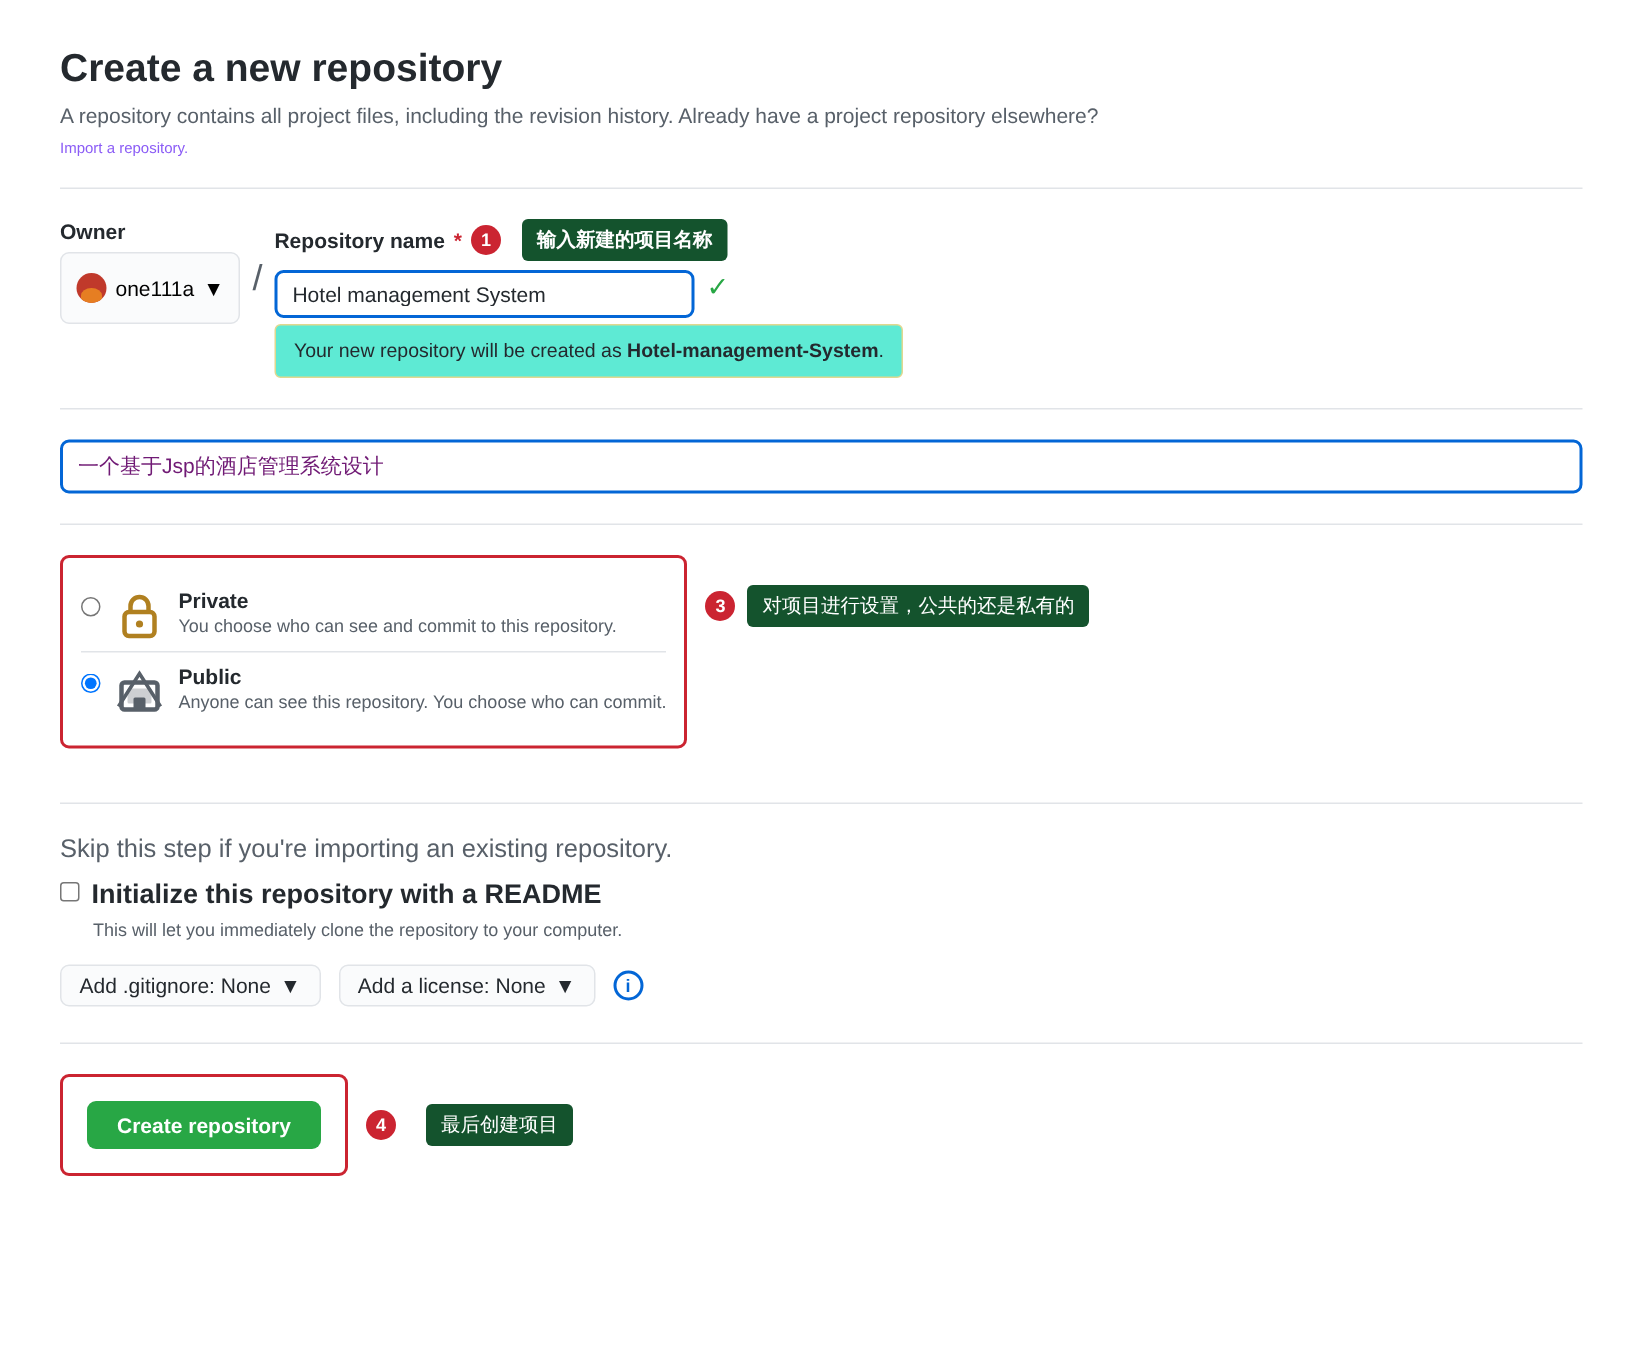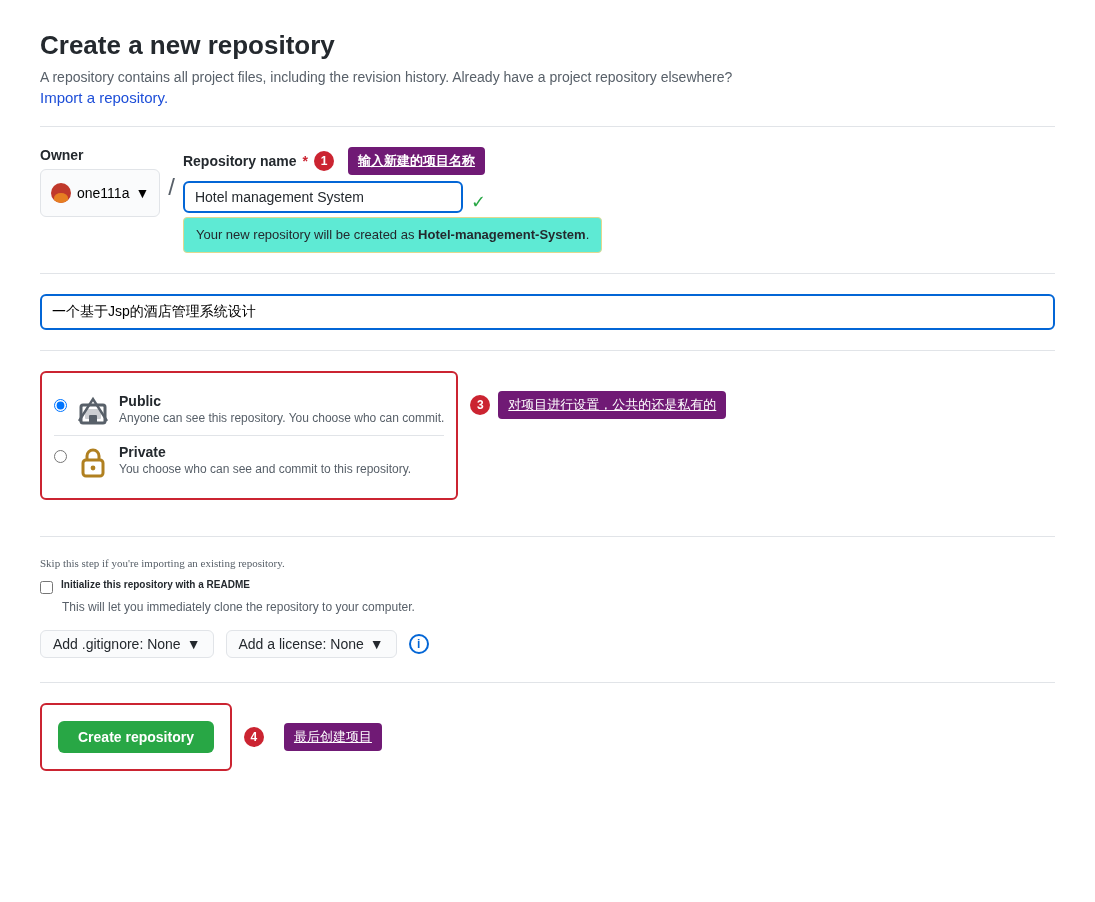--- a/index.html
+++ b/index.html
@@ -15,23 +15,23 @@
       font-size: 26px;
       font-weight: 700;
       margin-bottom: 8px;
     }
     .subtitle {
       color: #586069;
       font-size: 14px;
       margin-bottom: 4px;
     }
     .import-link {
-      color: #1d4ed8;
+      color: #8b5cf6;
       text-decoration: none;
-      font-size: 15px;
+      font-size: 10px;
     }
     hr {
       border: none;
       border-top: 1px solid #e1e4e8;
       margin: 20px 0;
     }
     .form-group {
       margin-bottom: 16px;
     }
     .owner-repo-row {
@@ -91,21 +91,21 @@
     }
     .slash-separator {
       font-size: 24px;
       color: #586069;
       line-height: 32px;
       margin-top: 24px;
     }
     .repo-name-input-wrapper {
       position: relative;
       display: flex;
-      align-items: flex-end;
+      align-items: flex-start;
     }
     .repo-name-input {
       border: 2px solid #0366d6;
       border-radius: 6px;
       padding: 5px 10px;
       font-size: 14px;
       height: 32px;
       width: 280px;
       outline: none;
       color: #24292e;
@@ -136,43 +136,42 @@
       border-radius: 50%;
       background: #cb2431;
       color: #fff;
       font-size: 12px;
       font-weight: 600;
       flex-shrink: 0;
     }
     .annotation-tooltip {
       display: inline-flex;
       align-items: center;
-      background: #701a75;
+      background: #14532d;
       color: #fff;
       border-radius: 4px;
       padding: 5px 10px;
       font-size: 13px;
       margin-left: 8px;
       white-space: nowrap;
-      text-decoration: underline;
     }
     .description-label-row {
       display: flex;
       align-items: center;
       margin-bottom: 6px;
     }
     .description-input {
       border: 2px solid #0366d6;
       border-radius: 6px;
       padding: 5px 10px;
       font-size: 14px;
       height: 36px;
       width: 100%;
       outline: none;
-      color: #000000;
+      color: #701a75;
     }
     .visibility-section {
       border: 2px solid #cb2431;
       border-radius: 6px;
       padding: 12px;
       margin-bottom: 16px;
       max-width: 600px;
     }
     .visibility-option {
       display: flex;
@@ -204,38 +203,37 @@
       margin-top: 2px;
     }
     .radio-input {
       margin-top: 6px;
       flex-shrink: 0;
     }
     .initialize-section {
       margin-bottom: 16px;
     }
     .initialize-title {
-      font-size: 11px;
+      font-size: 17px;
       color: #586069;
       margin-bottom: 10px;
-      font-family: Liberation Serif, serif;
     }
     .checkbox-row {
       display: flex;
       align-items: flex-start;
       gap: 8px;
       margin-bottom: 6px;
     }
     .checkbox-row input[type="checkbox"] {
       margin-top: 2px;
       flex-shrink: 0;
     }
     .checkbox-label {
       font-weight: 600;
-      font-size: 10px;
+      font-size: 18px;
     }
     .checkbox-desc {
       color: #586069;
       font-size: 12px;
       margin-left: 22px;
       margin-bottom: 12px;
     }
     .dropdown-row {
       display: flex;
       align-items: center;
@@ -334,51 +332,51 @@
 
 <div class="form-group">
   <input class="description-input" type="text" value="一个基于Jsp的酒店管理系统设计" style="">
 </div>
 
 <hr>
 
 
 <div style="display:flex;align-items:flex-start;gap:12px;margin-bottom:20px;">
   <div class="visibility-section">
+
+    <div class="visibility-option">
+      <input class="radio-input" type="radio" name="visibility" style="">
+      <div class="visibility-icon">
+        <svg viewBox="0 0 16 16" fill="none">
+          <rect x="3" y="7" width="10" height="8" rx="1.5" fill="none" stroke="#b08020" stroke-width="1.5"></rect>
+          <path d="M5 7V5a3 3 0 0 1 6 0v2" stroke="#b08020" stroke-width="1.5" fill="none"></path>
+          <circle cx="8" cy="11" r="1.2" fill="#b08020"></circle>
+        </svg>
+      </div>
+      <div class="visibility-text">
+        <strong>Private</strong>
+        <p>You choose who can see and commit to this repository.</p>
+      </div>
+    </div>
 
     <div class="visibility-option">
       <input class="radio-input" type="radio" name="visibility" checked="" style="">
       <div class="visibility-icon">
         <svg viewBox="0 0 16 16" fill="#586069">
           <rect x="2" y="5" width="12" height="9" rx="1" fill="none" stroke="#586069" stroke-width="1.5"></rect>
           <rect x="4" y="7" width="8" height="5" rx="0.5" fill="#586069" opacity="0.3"></rect>
           <path d="M1 13 L8 2 L15 13" fill="none" stroke="#586069" stroke-width="1.2"></path>
           <rect x="6" y="10" width="4" height="4" rx="0.5" fill="#586069"></rect>
         </svg>
       </div>
       <div class="visibility-text">
         <strong>Public</strong>
         <p>Anyone can see this repository. You choose who can commit.</p>
       </div>
     </div>
-
-    <div class="visibility-option">
-      <input class="radio-input" type="radio" name="visibility" style="">
-      <div class="visibility-icon">
-        <svg viewBox="0 0 16 16" fill="none">
-          <rect x="3" y="7" width="10" height="8" rx="1.5" fill="none" stroke="#b08020" stroke-width="1.5"></rect>
-          <path d="M5 7V5a3 3 0 0 1 6 0v2" stroke="#b08020" stroke-width="1.5" fill="none"></path>
-          <circle cx="8" cy="11" r="1.2" fill="#b08020"></circle>
-        </svg>
-      </div>
-      <div class="visibility-text">
-        <strong>Private</strong>
-        <p>You choose who can see and commit to this repository.</p>
-      </div>
-    </div>
   </div>
   <div style="display:flex;align-items:center;margin-top:20px;">
     <span class="step-badge">3</span>
     <span class="annotation-tooltip">对项目进行设置，公共的还是私有的</span>
   </div>
 </div>
 
 <hr>
 
 

